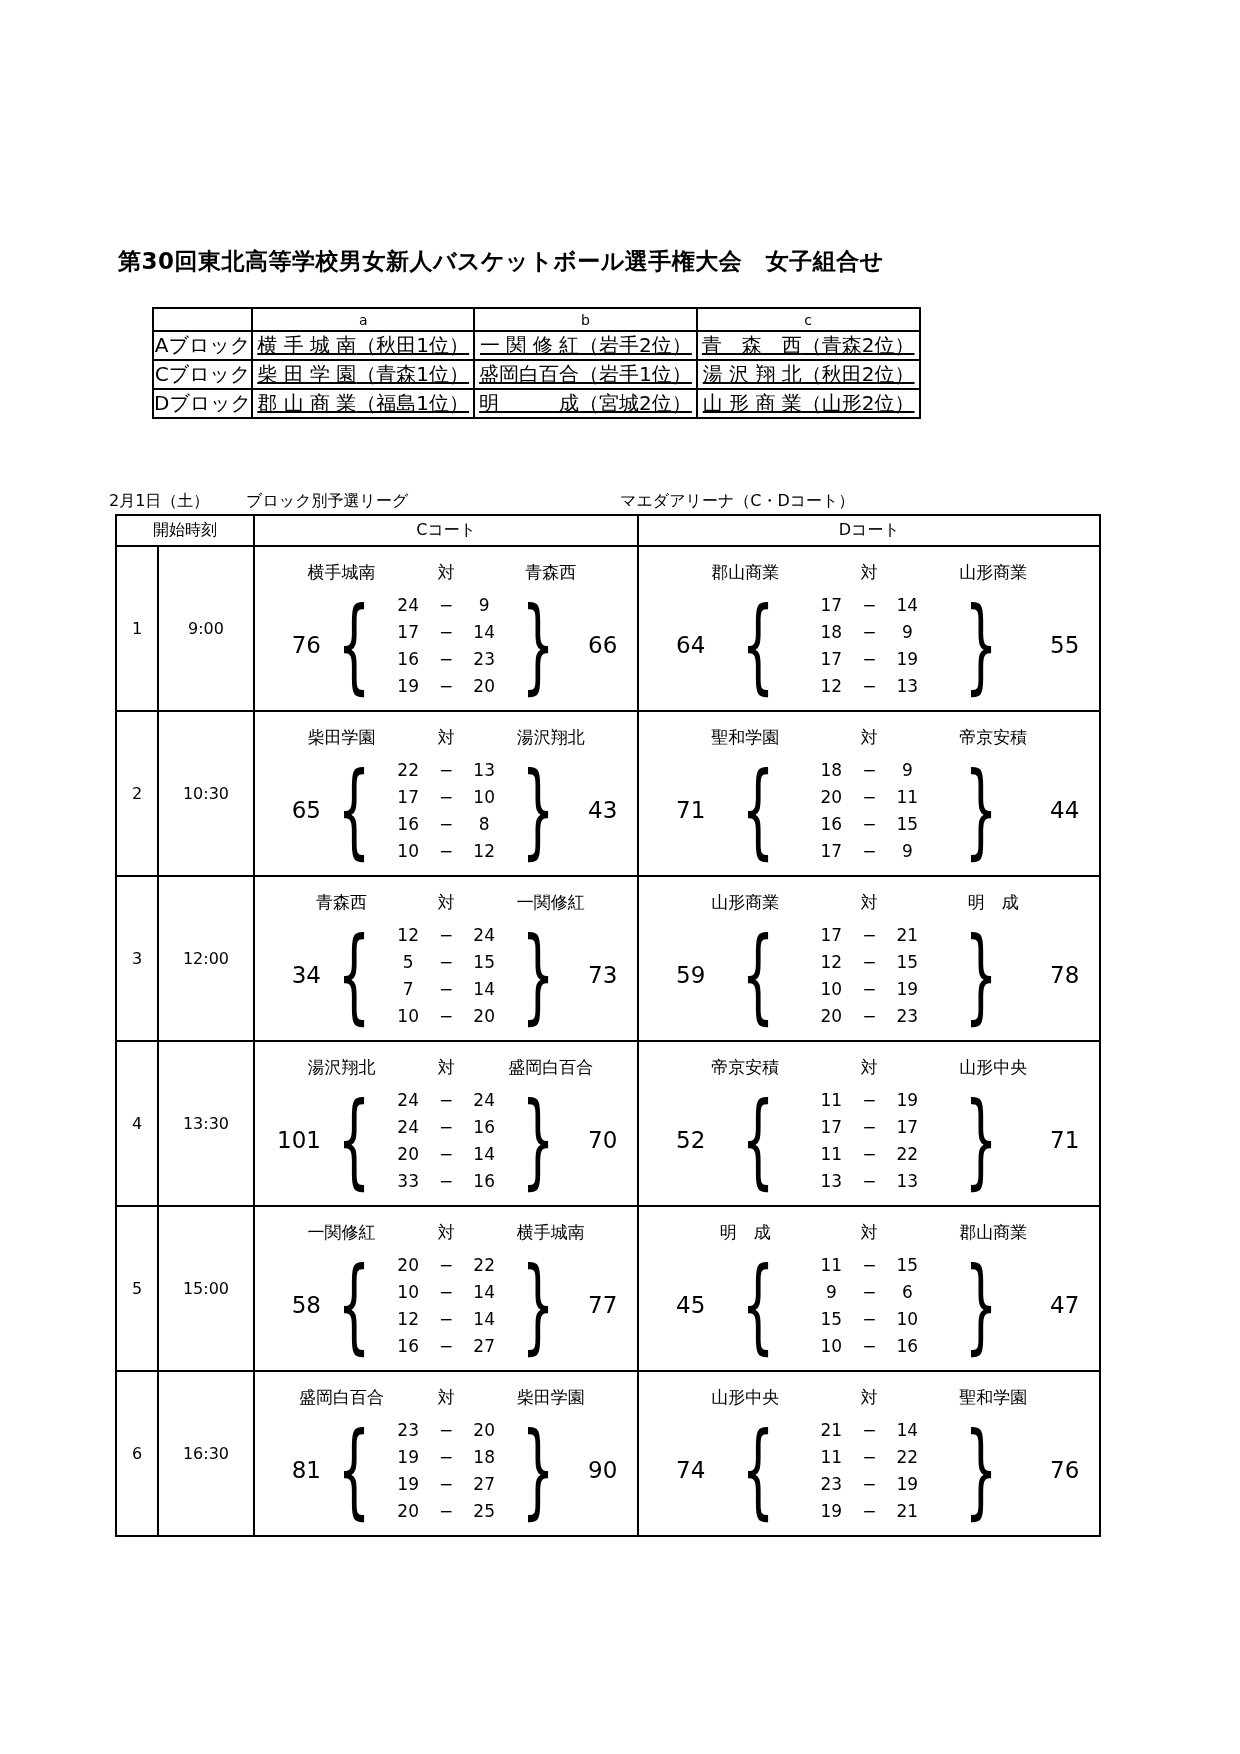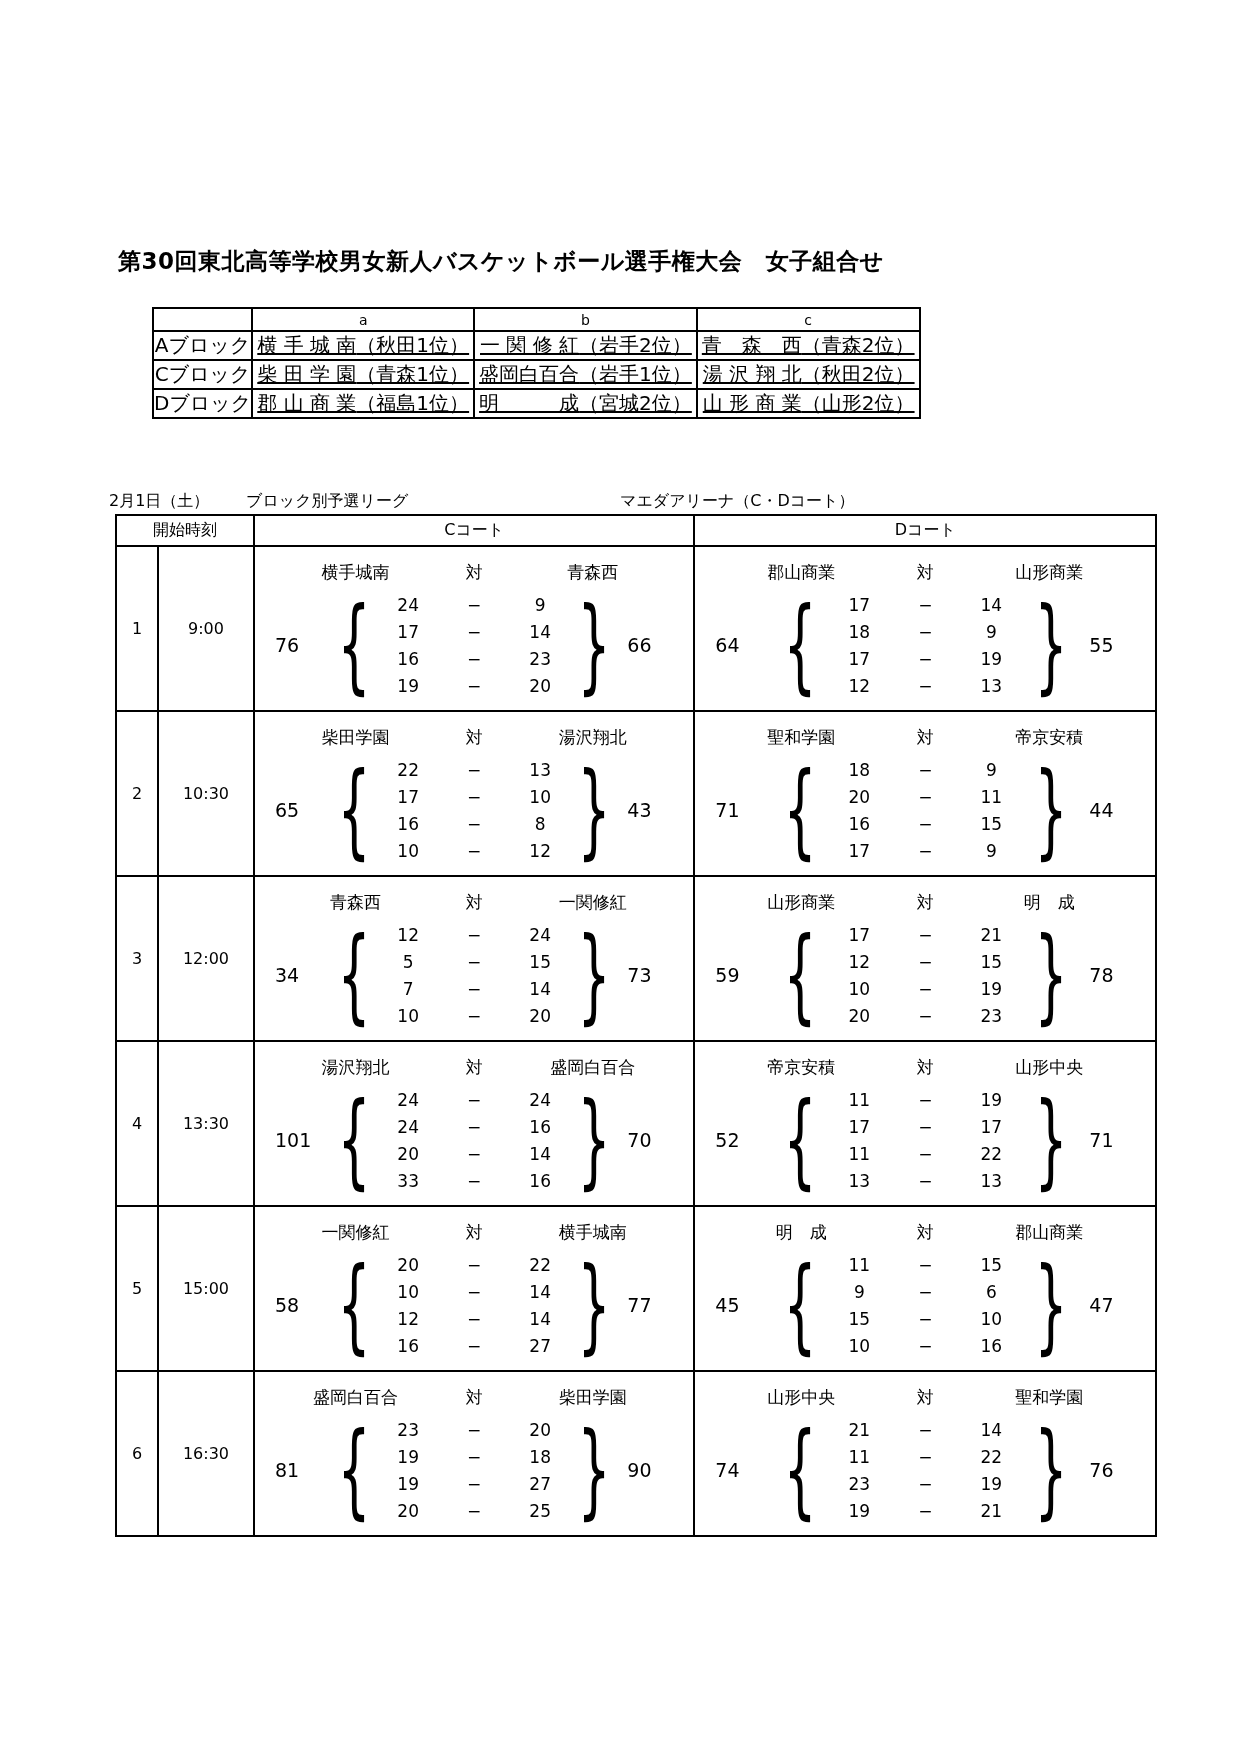--- a/index.html
+++ b/index.html
@@ -33,27 +33,27 @@
   
   .sched{position:absolute;left:115px;top:514px;table-layout:fixed;}
   .sched th,.sched td{border:2px solid #000;padding:4px;overflow:hidden;}
   .sched th{font-size:16px;font-weight:normal;height:21px;text-align:center;}
   .game-no,.game-time{text-align:center;font-size:16px;}
   .court-cell{vertical-align:top;height:153px;}
   .teams{display:flex;margin-top:10px;font-size:17px;}
   .teams .team{flex:1;text-align:center;white-space:nowrap;}
   .teams .vs{width:44px;text-align:center;}
   .scoreline{display:flex;align-items:center;justify-content:space-between;height:122px;padding:0 16px;}
-  .total{font-size:19px;min-width:46px;text-align:left;}
+  .total{font-size:23px;min-width:46px;text-align:right;}
   .brace{
     font-size:104px;line-height:1;display:inline-block;
     transform:scaleX(0.5);font-weight:normal;
   }
   .quarters{display:flex;flex-direction:column;justify-content:center;}
-  .qrow{display:flex;align-items:center;height:27px;font-size:17px;gap:28px;}
+  .qrow{display:flex;align-items:center;height:27px;font-size:17px;}
   .qh,.qa{width:42px;text-align:center;}
   .qd{width:34px;text-align:center;}
 </style>
 </head>
 <body>
 
 <div class="title">第30回東北高等学校男女新人バスケットボール選手権大会　女子組合せ</div>
 
 <table class="block-table">
   <colgroup>

